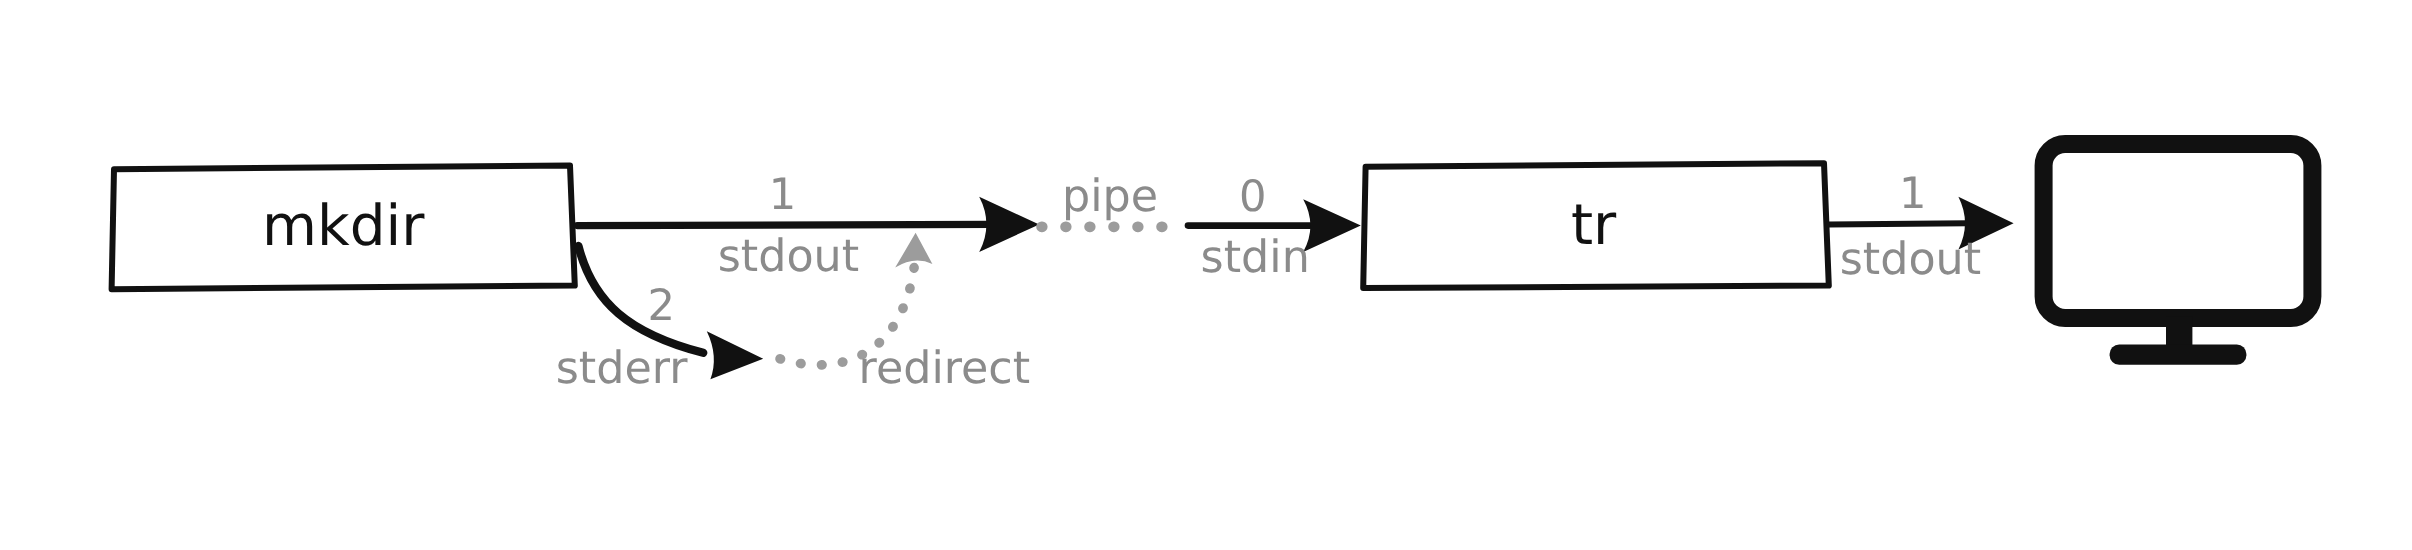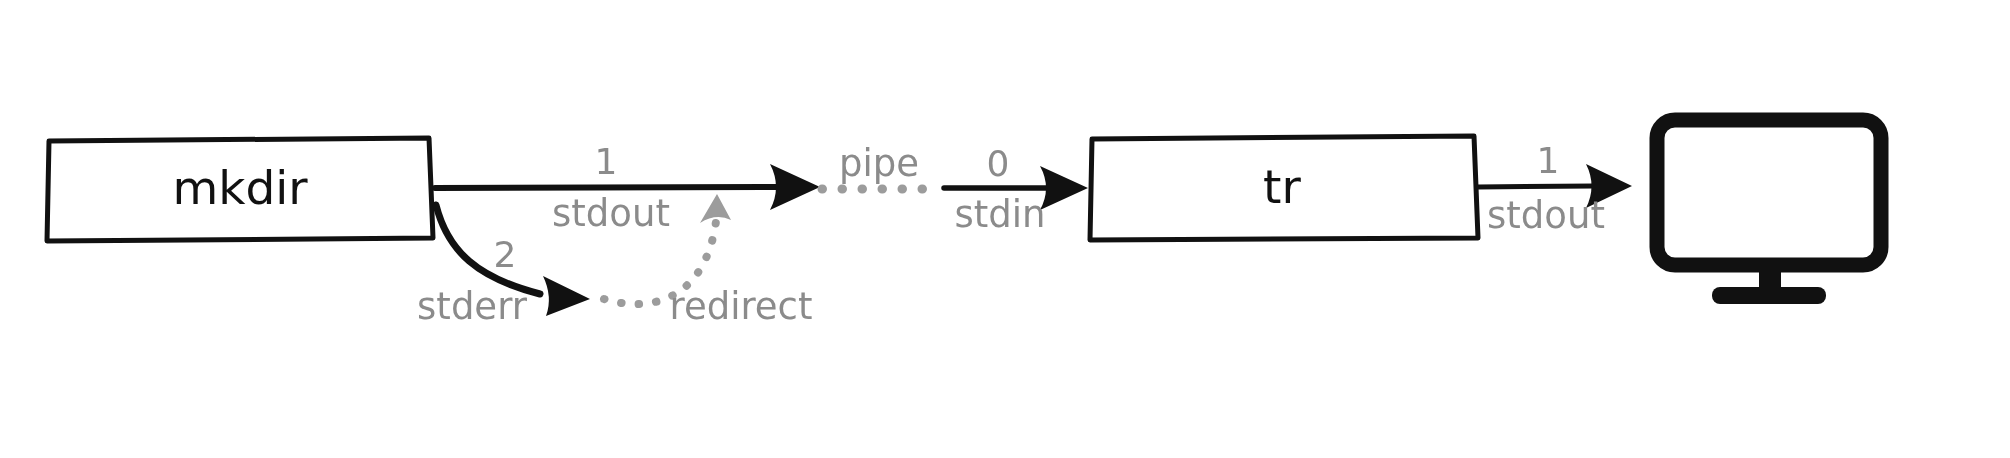--- a/index.html
+++ b/index.html
@@ -5,20 +5,21 @@
   :root{
     --background:#ffffff;
     --ink:#111111;
     --muted:#8b8b8b;
     --dotted:#9c9c9c;
   }
   html,body{margin:0;padding:0;background:var(--background);}
   .stage{
     width:1622px;height:458px;position:relative;background:var(--background);
     font-family:"DejaVu Sans", sans-serif;
+    padding-left:46px;
   }
   svg{display:block;}
   .box{fill:#ffffff;stroke:var(--ink);stroke-width:5;stroke-linejoin:round;}
   .node-label{fill:var(--ink);font-size:47px;text-anchor:middle;font-family:"DejaVu Sans", sans-serif;}
   .edge{stroke:var(--ink);fill:none;stroke-linecap:round;}
   .edge.w6{stroke-width:6;}
   .edge.w55{stroke-width:5.5;}
   .edge.w5{stroke-width:5;}
   .edge.w7{stroke-width:7;}
   .arrowhead{fill:var(--ink);stroke:none;}

